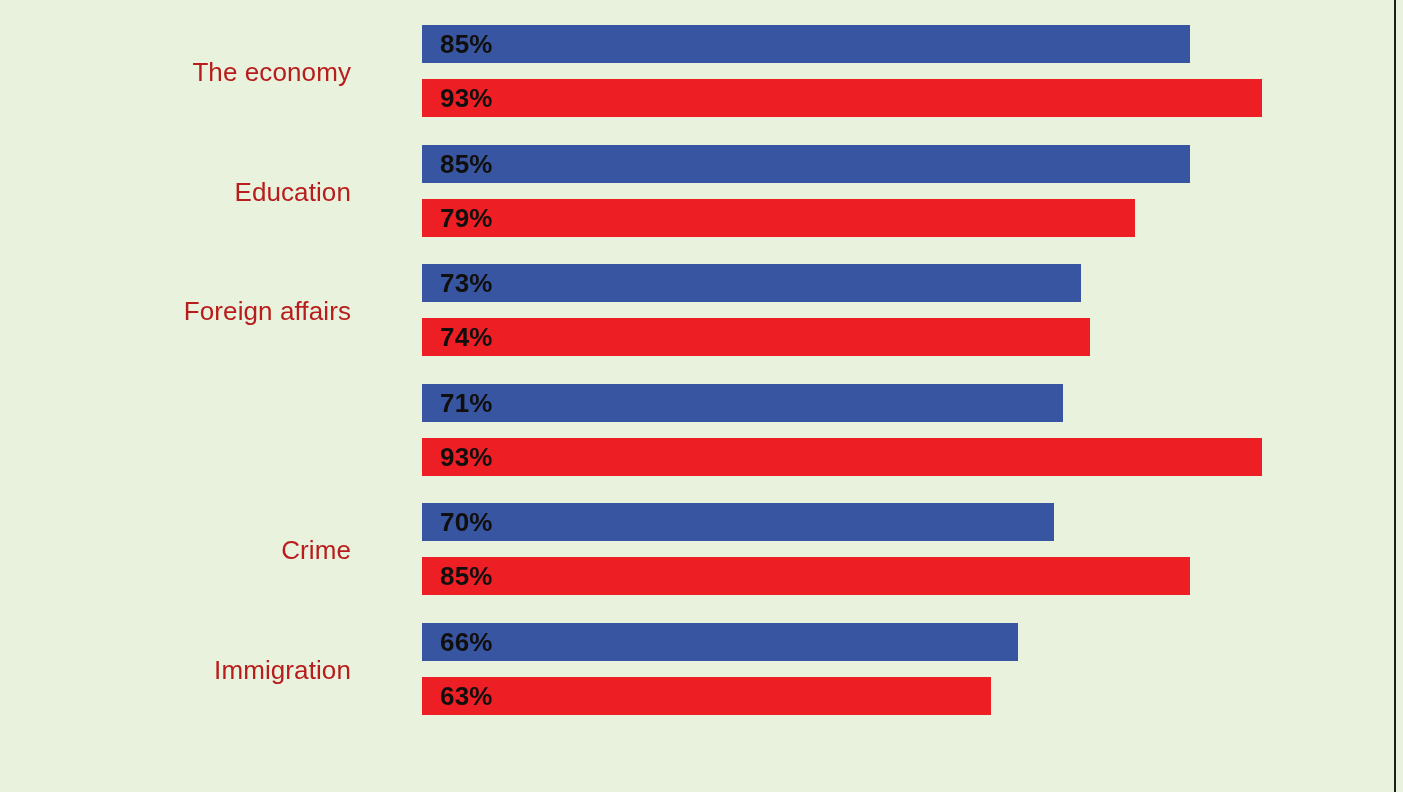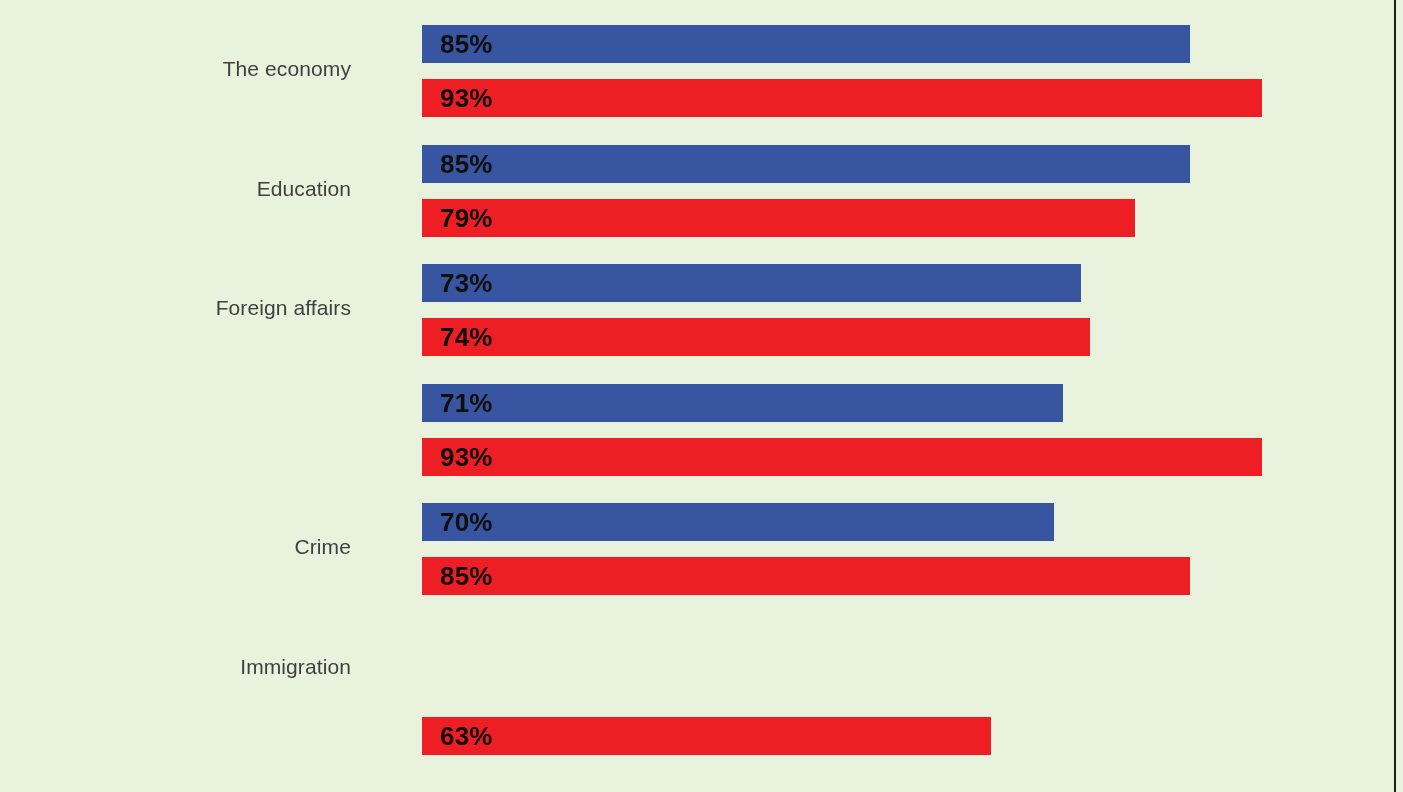--- a/index.html
+++ b/index.html
@@ -29,22 +29,22 @@
   .group {
     position:absolute;
     left:0;
     width:1403px;
   }
   .cat-label {
     position:absolute;
     left:0;
     width:351px;
     text-align:right;
-    color:#404040;
-    font-size:21px;
+    color:#b91c1c;
+    font-size:26px;
     font-weight:400;
     letter-spacing:0.1px;
     white-space:nowrap;
   }
   .bar-track {
     position:absolute;
     left:422px;
     height:38px;
   }
   .bar {
@@ -121,19 +121,23 @@
           <div class="bar dem" style="width: 632.1px; background: rgb(55, 85, 161);"></div>
           <span class="bar-value">70%</span>
         </div>
         <div class="bar-track" style="top: 54px; width: 767.55px;">
           <div class="bar rep" style="width: 767.55px; background: rgb(237, 31, 36);"></div>
           <span class="bar-value">85%</span>
         </div>
       </div>
       <div class="group" style="top: 622.5px; height: 92px;">
         <div class="cat-label" style="top: 32px; padding-left: 15px;">Immigration</div>
-        <div class="bar-track" style="top: 54px; width: 686px; margin-top: 40px;">
+        <div class="bar-track" style="top: 0px; width: 595.98px;">
+          <div class="bar dem" style="width: 595.98px; background: rgb(55, 85, 161);"></div>
+          <span class="bar-value">66%</span>
+        </div>
+        <div class="bar-track" style="top: 54px; width: 686px;">
           <div class="bar rep" style="width: 568.89px; background: rgb(237, 31, 36);"></div>
           <span class="bar-value">63%</span>
         </div>
       </div>
     </div>
 </div>
 
 </body></html>

